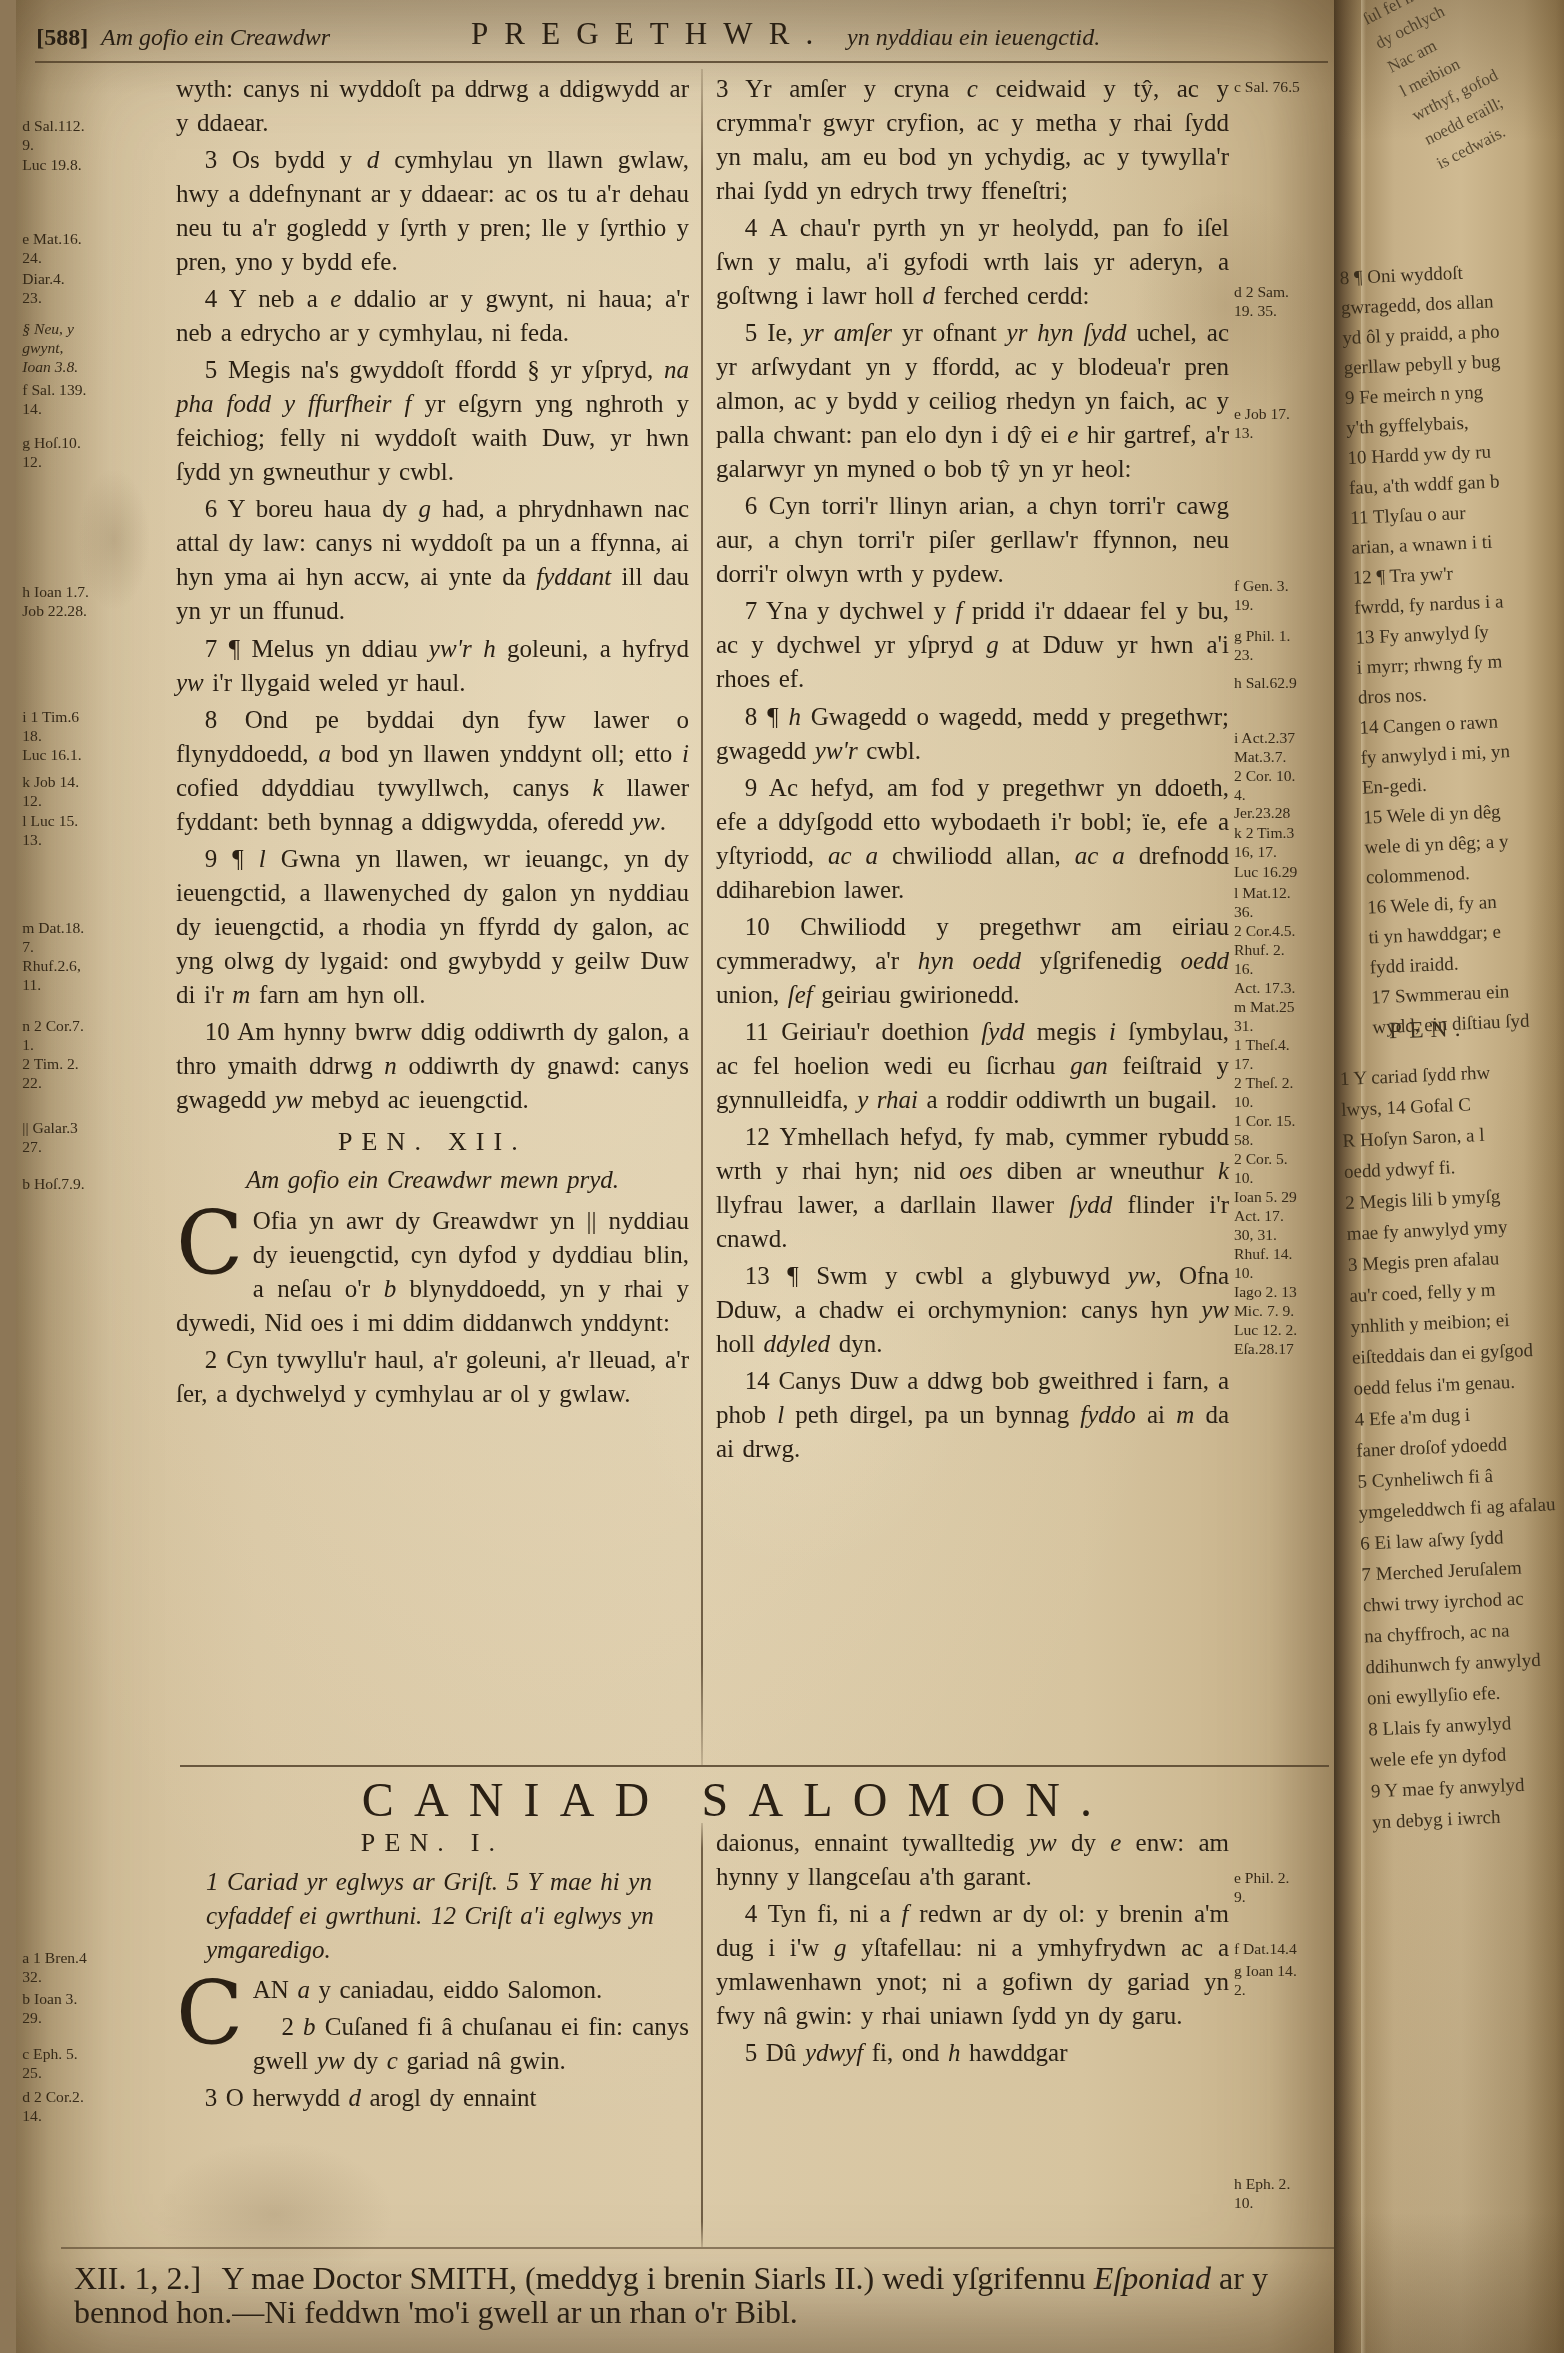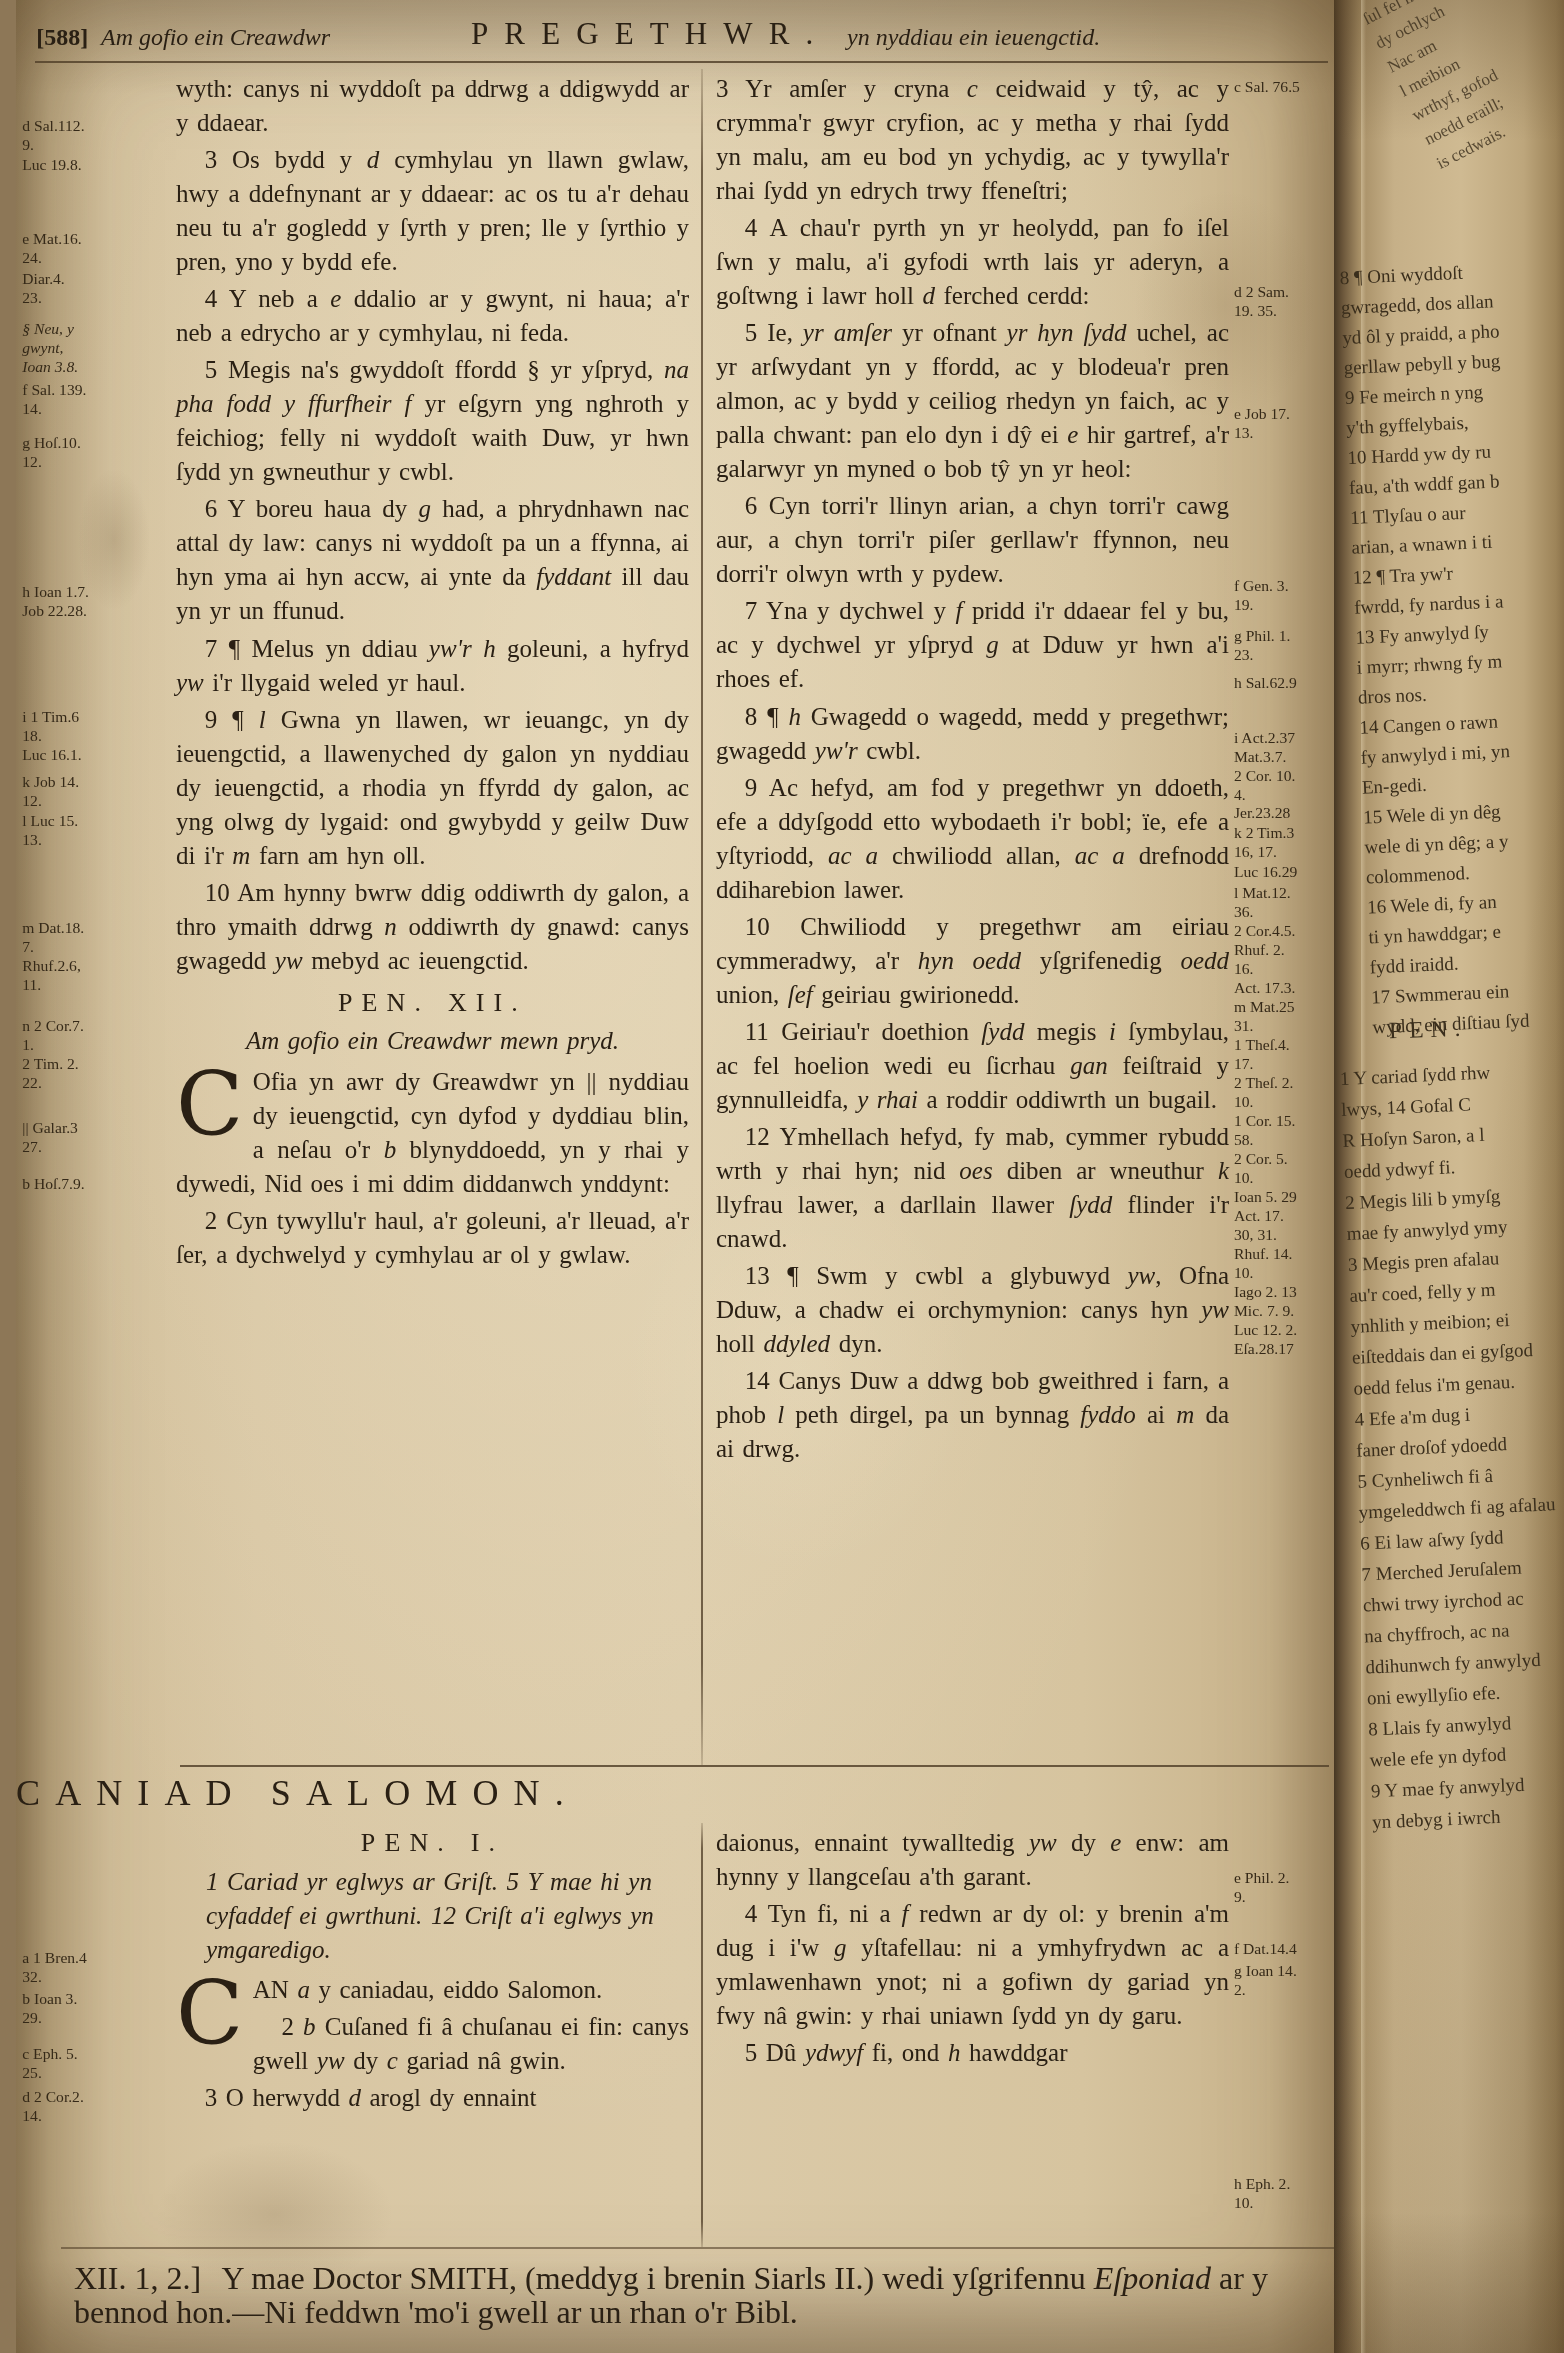--- a/index.html
+++ b/index.html
@@ -56,22 +56,22 @@
 
   .verse { margin:0 0 3.1px 0; text-indent:1.15em; }
   .verse.cont, .verse.dc { text-indent:0; }
   .pen-heading { font-size:26px; font-weight:normal; text-align:center; letter-spacing:0.35em; margin:7.8px 0 4.7px 0; }
   .chapter-summary { font-style:italic; margin:0 0 6.3px 0; }
   .chapter-summary.center { text-align:center; }
   .chapter-summary.block { padding-left:30px; padding-right:15.6px; text-align:left;font-family:Liberation Serif, serif; }
   .dropcap { float:left; font-family:"DejaVu Serif",serif; font-size:88px; line-height:72px; padding:4.7px 9.4px 0 0; }
 
   
-  .book-title { position:absolute; left:0; top:1772px; width:1442px; 
-    font-size:36px; letter-spacing:0.42em; font-weight:normal; }
+  .book-title { position:absolute; left:0; top:1772px; width:1442px; text-align:center;
+    font-size:48px; letter-spacing:0.42em; font-weight:normal; }
 
   
   .footnote { position:absolute; left:58px; top:2261px; width:1232px; font-size:32px; line-height:34px; }
   .footnote-ref { padding-right:20.3px; }
 
   
   .adjacent-page {
     position:absolute; left:1334px; top:0; width:231px; height:2354px; overflow:hidden;
     background:
       linear-gradient(180deg, rgba(90,68,38,0.35) 0%, rgba(90,68,38,0) 6%, rgba(90,68,38,0) 94%, rgba(90,68,38,0.4) 100%),
@@ -147,20 +147,21 @@
         <div class="mnote" style="top:1105px">b Hoſ.7.9.</div>
       </div>
 
       <div class="col left-col">
         <p class="verse cont">wyth: canys ni wyddoſt pa ddrwg a ddigwydd ar y ddaear.</p>
         <p class="verse">3 Os bydd y <i>d</i> cymhylau yn llawn gwlaw, hwy a ddefnynant ar y ddaear: ac os tu a'r dehau neu tu a'r gogledd y ſyrth y pren; lle y ſyrthio y pren, yno y bydd efe.</p>
         <p class="verse">4 Y neb a <i>e</i> ddalio ar y gwynt, ni haua; a'r neb a edrycho ar y cymhylau, ni feda.</p>
         <p class="verse">5 Megis na's gwyddoſt ffordd § yr yſpryd, <i>na pha fodd y ffurfheir</i> <i>f</i> yr eſgyrn yng nghroth y feichiog; felly ni wyddoſt waith Duw, yr hwn ſydd yn gwneuthur y cwbl.</p>
         <p class="verse">6 Y boreu haua dy <i>g</i> had, a phrydnhawn nac attal dy law: canys ni wyddoſt pa un a ffynna, ai hyn yma ai hyn accw, ai ynte da <i>fyddant</i> ill dau yn yr un ffunud.</p>
         <p class="verse">7 ¶ Melus yn ddiau <i>yw'r</i> <i>h</i> goleuni, a hyfryd <i>yw</i> i'r llygaid weled yr haul.</p>
+        <p class="verse">8 Ond pe byddai dyn fyw lawer o flynyddoedd, <i>a</i> bod yn llawen ynddynt oll; etto <i>i</i> cofied ddyddiau tywyllwch, canys <i>k</i> llawer fyddant: beth bynnag a ddigwydda, oferedd <i>yw</i>.</p>
         <p class="verse">9 ¶ <i>l</i> Gwna yn llawen, wr ieuangc, yn dy ieuengctid, a llawenyched dy galon yn nyddiau dy ieuengctid, a rhodia yn ffyrdd dy galon, ac yng olwg dy lygaid: ond gwybydd y geilw Duw di i'r <i>m</i> farn am hyn oll.</p>
         <p class="verse">10 Am hynny bwrw ddig oddiwrth dy galon, a thro ymaith ddrwg <i>n</i> oddiwrth dy gnawd: canys gwagedd <i>yw</i> mebyd ac ieuengctid.</p>
         <h3 class="pen-heading">PEN. XII.</h3>
         <p class="chapter-summary center">Am gofio ein Creawdwr mewn pryd.</p>
         <p class="verse dc">
           <span class="dropcap">C</span><span>Ofia yn awr dy Greawdwr yn || nyddiau dy ieuengctid, cyn dyfod y dyddiau blin, a neſau o'r <i>b</i> blynyddoedd, yn y rhai y dywedi, Nid oes i mi ddim diddanwch ynddynt:</span>
         </p>
         <p class="verse">2 Cyn tywyllu'r haul, a'r goleuni, a'r lleuad, a'r ſer, a dychwelyd y cymhylau ar ol y gwlaw.</p>
       </div>
 

